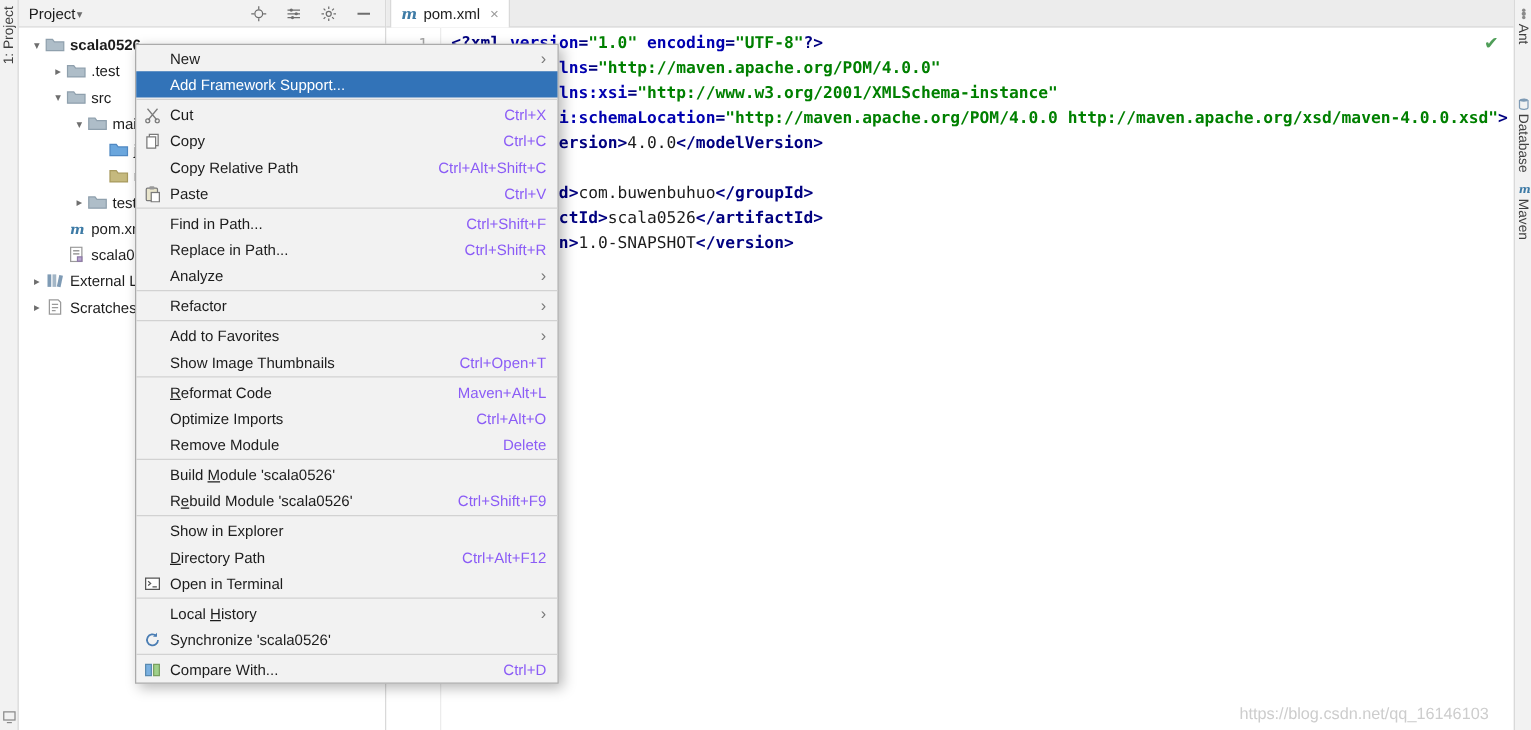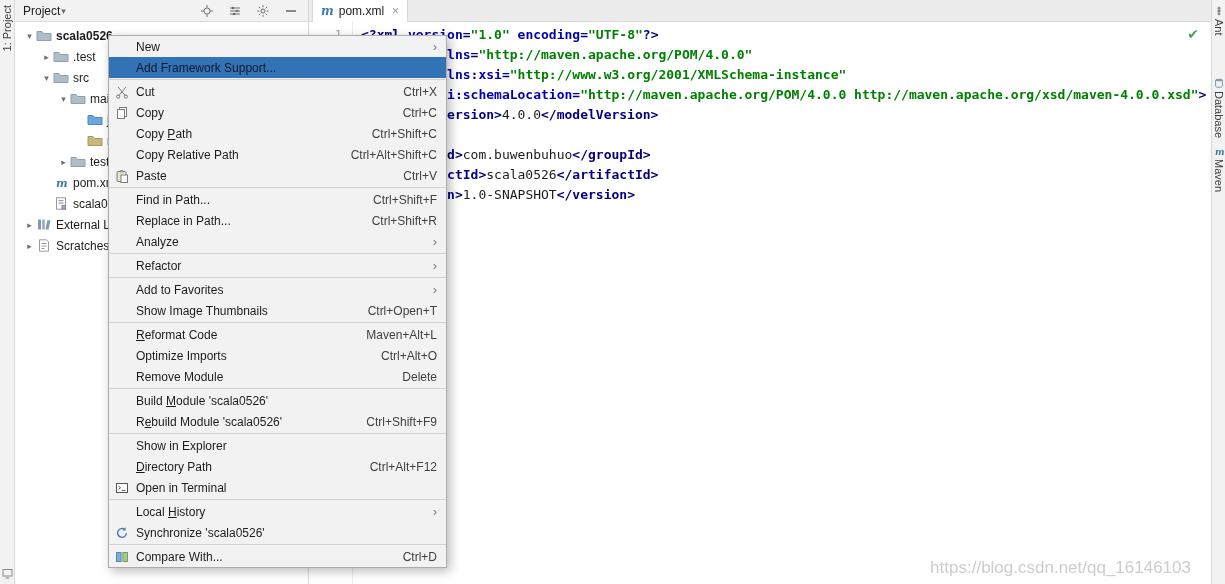--- a/index.html
+++ b/index.html
@@ -33,37 +33,37 @@
   .maven-m{font-family:"DejaVu Serif",serif;font-style:italic;font-weight:bold;color:#3e7ba6;font-size:12px;line-height:1}
   .tab-close{color:#9b9b9b;font-size:12px;margin-left:3px;line-height:1}
   .code-wrap{position:relative;display:flex;height:calc(100% - 22px)}
   .gutter{width:44px;flex:none;border-right:1px solid #ececec;padding:3px 10px 0 0;text-align:right;color:#a6a6a6;font-family:"DejaVu Sans Mono",monospace;font-size:12px;line-height:20px}
   .code{padding:3px 0 0 8px;font-family:"DejaVu Sans Mono",monospace;font-size:13px;line-height:20px;white-space:pre}
   .cline{height:20px}
   .tag{color:#000080;font-weight:bold}
   .attr{color:#0000b0;font-weight:bold}
   .str{color:#008000;font-weight:bold}
   .check{position:absolute;top:4px;right:12px;color:#4f9e58;font-size:14px}
-  .watermark{position:absolute;right:20px;bottom:6px;color:#cdcdcd;font-size:17px}
+  .watermark{position:absolute;right:20px;bottom:6px;color:#cdcdcd;font-size:13px}
 
   .right-strip{position:absolute;right:0;top:0;width:14px;height:100%;background:#f2f2f2;border-left:1px solid #d9d9d9;display:flex;flex-direction:column;align-items:center;padding-top:6px;z-index:3}
   .rtool{display:flex;flex-direction:column;align-items:center;gap:3px}
   .rtool + .rtool{margin-top:42px}
   .rtool:nth-child(3){margin-top:8px}
   .rico{width:10px;height:10px;display:inline-flex}
   .rico svg{width:10px;height:10px}
 
   .context-menu{position:absolute;left:108px;top:35px;width:339px;background:#f2f2f2;border:1px solid #ababab;box-shadow:3px 3px 10px rgba(0,0,0,.28);z-index:10}
   .menu-item{height:21px;display:flex;align-items:center;padding:0 9px 0 6px}
   .menu-item.selected{background:#3273b8}
-  .menu-item.selected .mi-label{color:#0f172a}
+  .menu-item.selected .mi-label{color:#ffffff}
   .mi-icon{width:17px;height:14px;flex:none;margin-right:4px;display:inline-flex;align-items:center}
   .mi-icon svg{width:14px;height:14px}
   .mi-label{white-space:nowrap}
-  .mi-shortcut{margin-left:auto;color:#404040;padding-left:20px;white-space:nowrap}
+  .mi-shortcut{margin-left:auto;color:#8b5cf6;padding-left:20px;white-space:nowrap}
   .mi-arrow{margin-left:auto;color:#7a7a7a;font-size:13px;line-height:1}
   .menu-sep{height:1px;margin:1px 0;background:#d2d2d2}
 </style>
 </head>
 <body>
 
 <div class="left-strip">
   <span class="vtext flip">1: Project</span>
   <span class="strip-bottom">
     <svg width="11" height="11" viewBox="0 0 11 11">
@@ -299,25 +299,20 @@
         <svg viewBox="0 0 14 14">
           <rect x="4.5" y="1.5" width="7" height="9" fill="#fff" stroke="#7a7a7a"></rect>
           <rect x="2.5" y="3.5" width="7" height="9" fill="#fff" stroke="#7a7a7a"></rect>
         </svg>
       </span>
       <span class="mi-label">Copy</span>
       <span class="mi-shortcut">Ctrl+C</span>
     </div>
     <div class="menu-item">
       <span class="mi-icon"></span>
-      <span class="mi-label">Copy <u>P</u>ath</span>
-      <span class="mi-shortcut">Ctrl+Shift+C</span>
-    </div>
-    <div class="menu-item">
-      <span class="mi-icon"></span>
       <span class="mi-label">Copy Relative Path</span>
       <span class="mi-shortcut">Ctrl+Alt+Shift+C</span>
     </div>
     <div class="menu-item">
       <span class="mi-icon">
         <svg viewBox="0 0 14 14">
           <rect x="2" y="2.5" width="9" height="10" rx="1" fill="#e9e5cc" stroke="#7a7a7a"></rect>
           <rect x="4.5" y="1" width="4" height="2.6" rx="0.8" fill="#9a9a9a"></rect>
           <rect x="6" y="6" width="6.5" height="7.5" fill="#fff" stroke="#7a7a7a"></rect>
         </svg>

